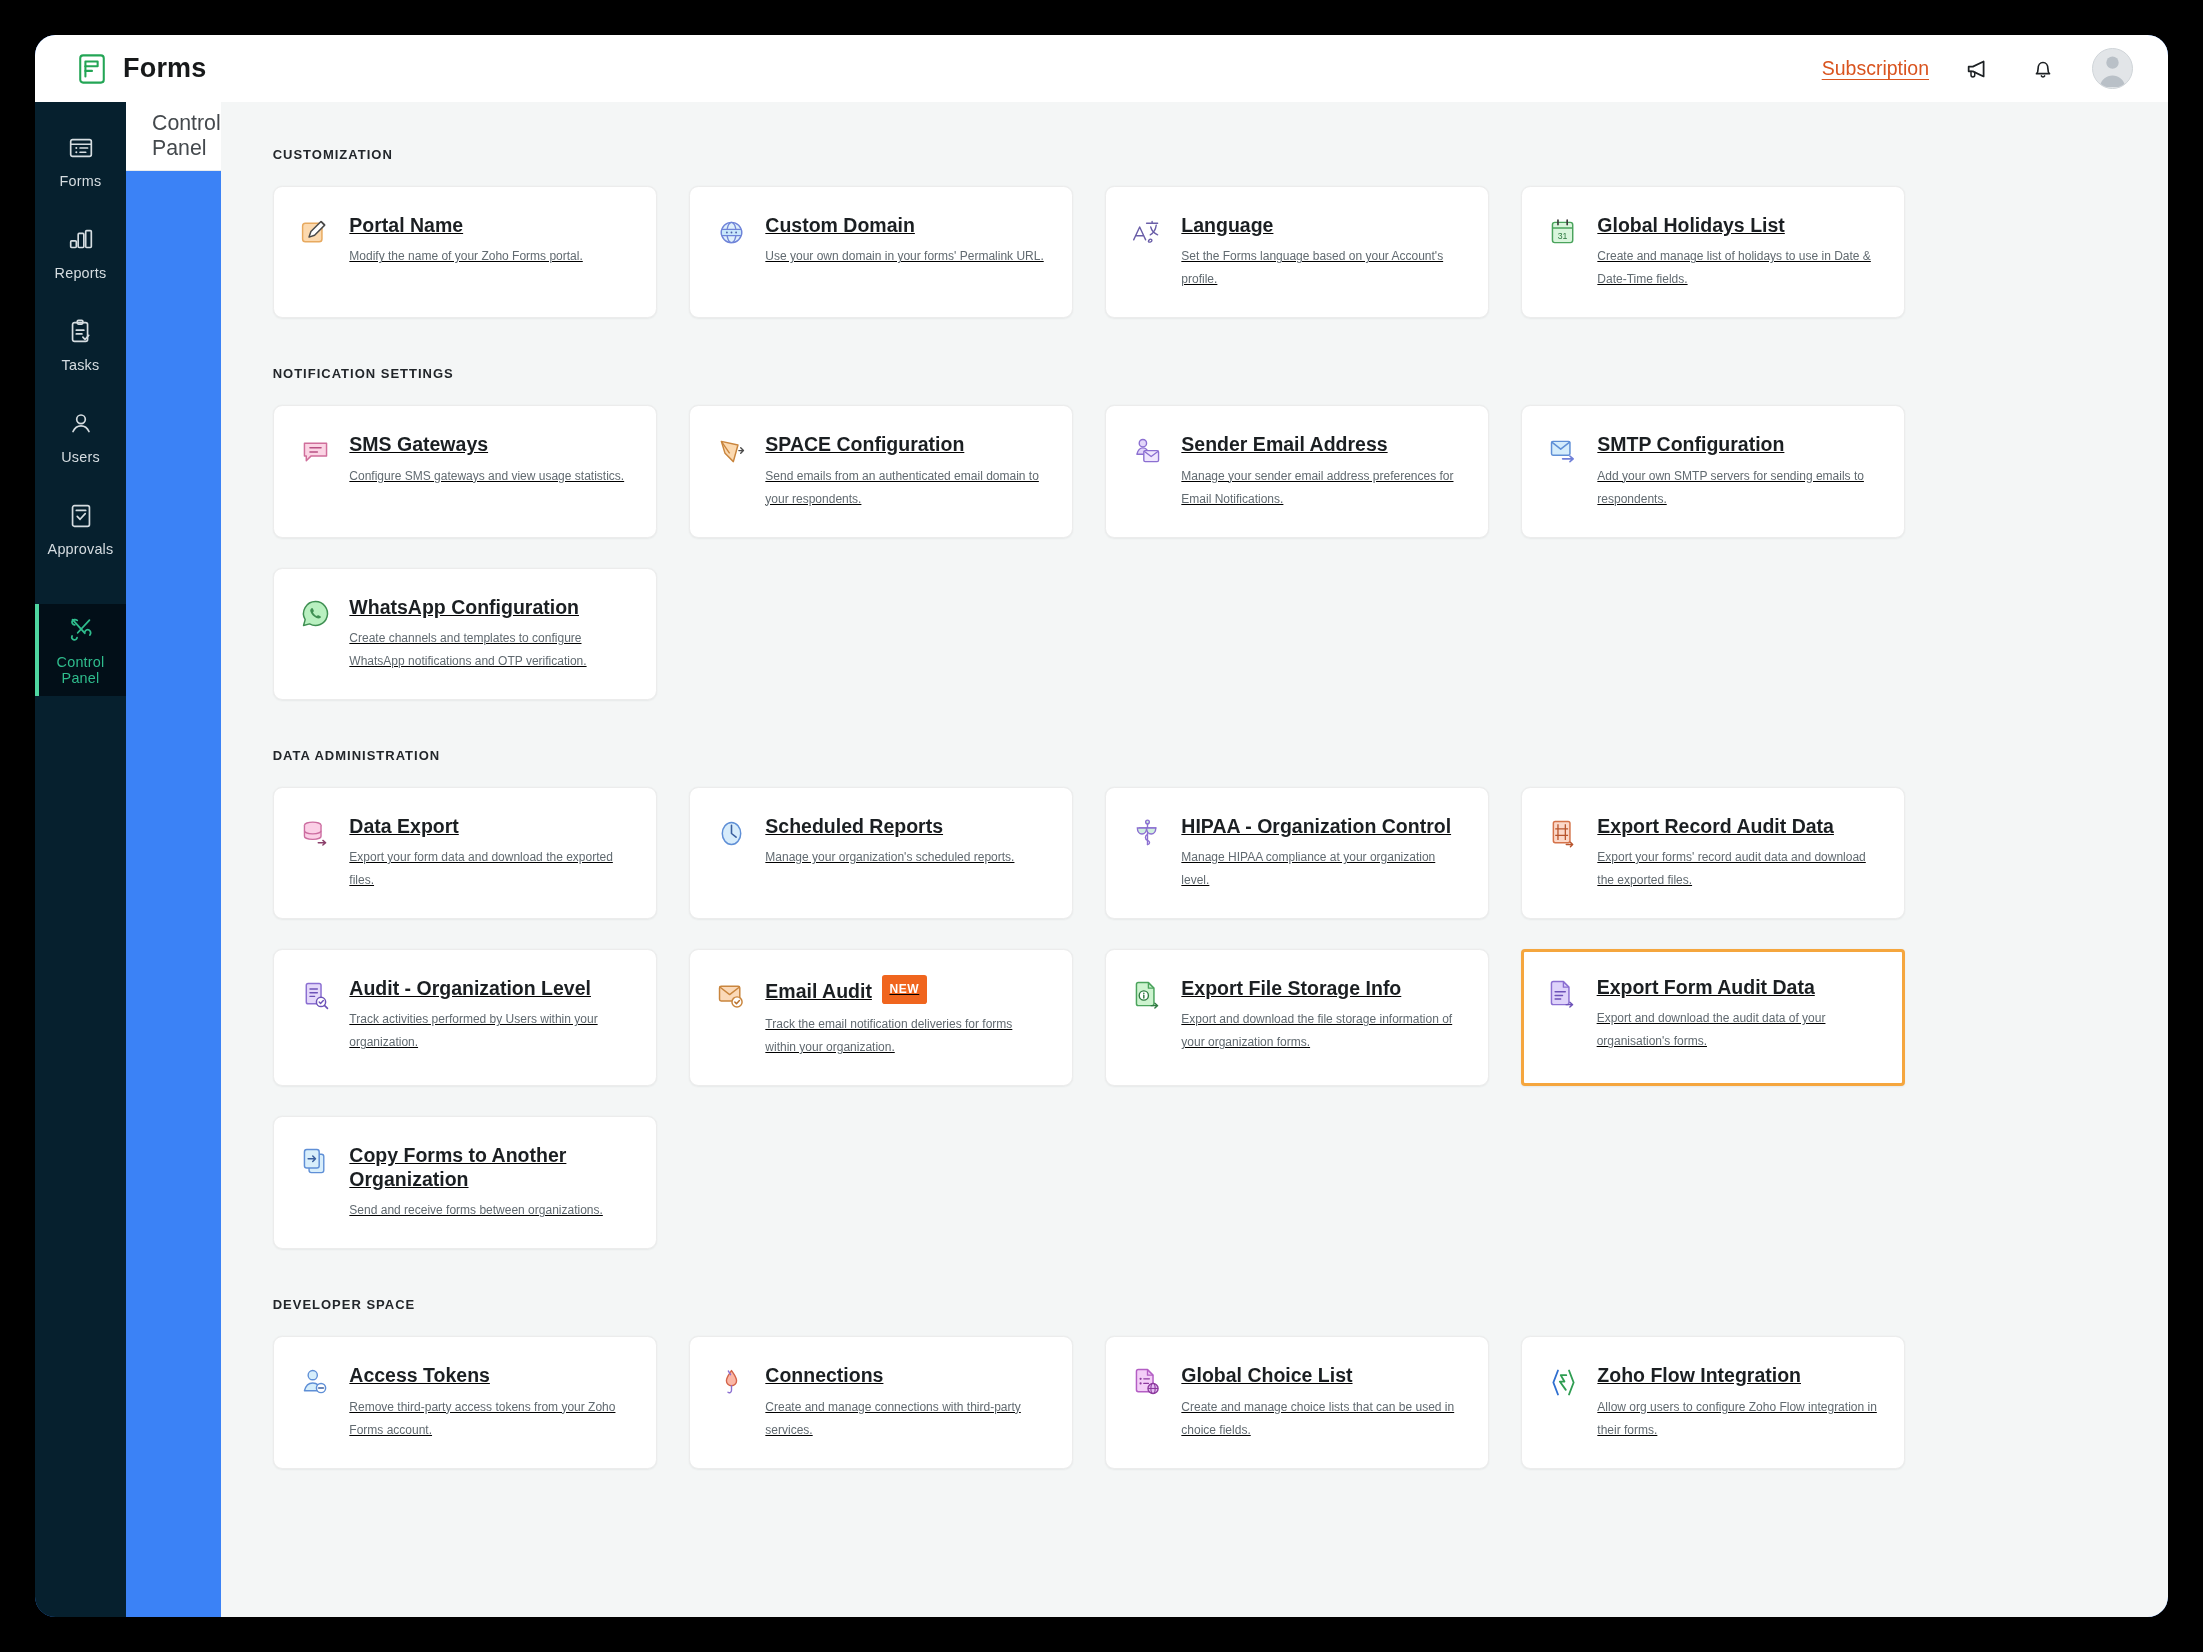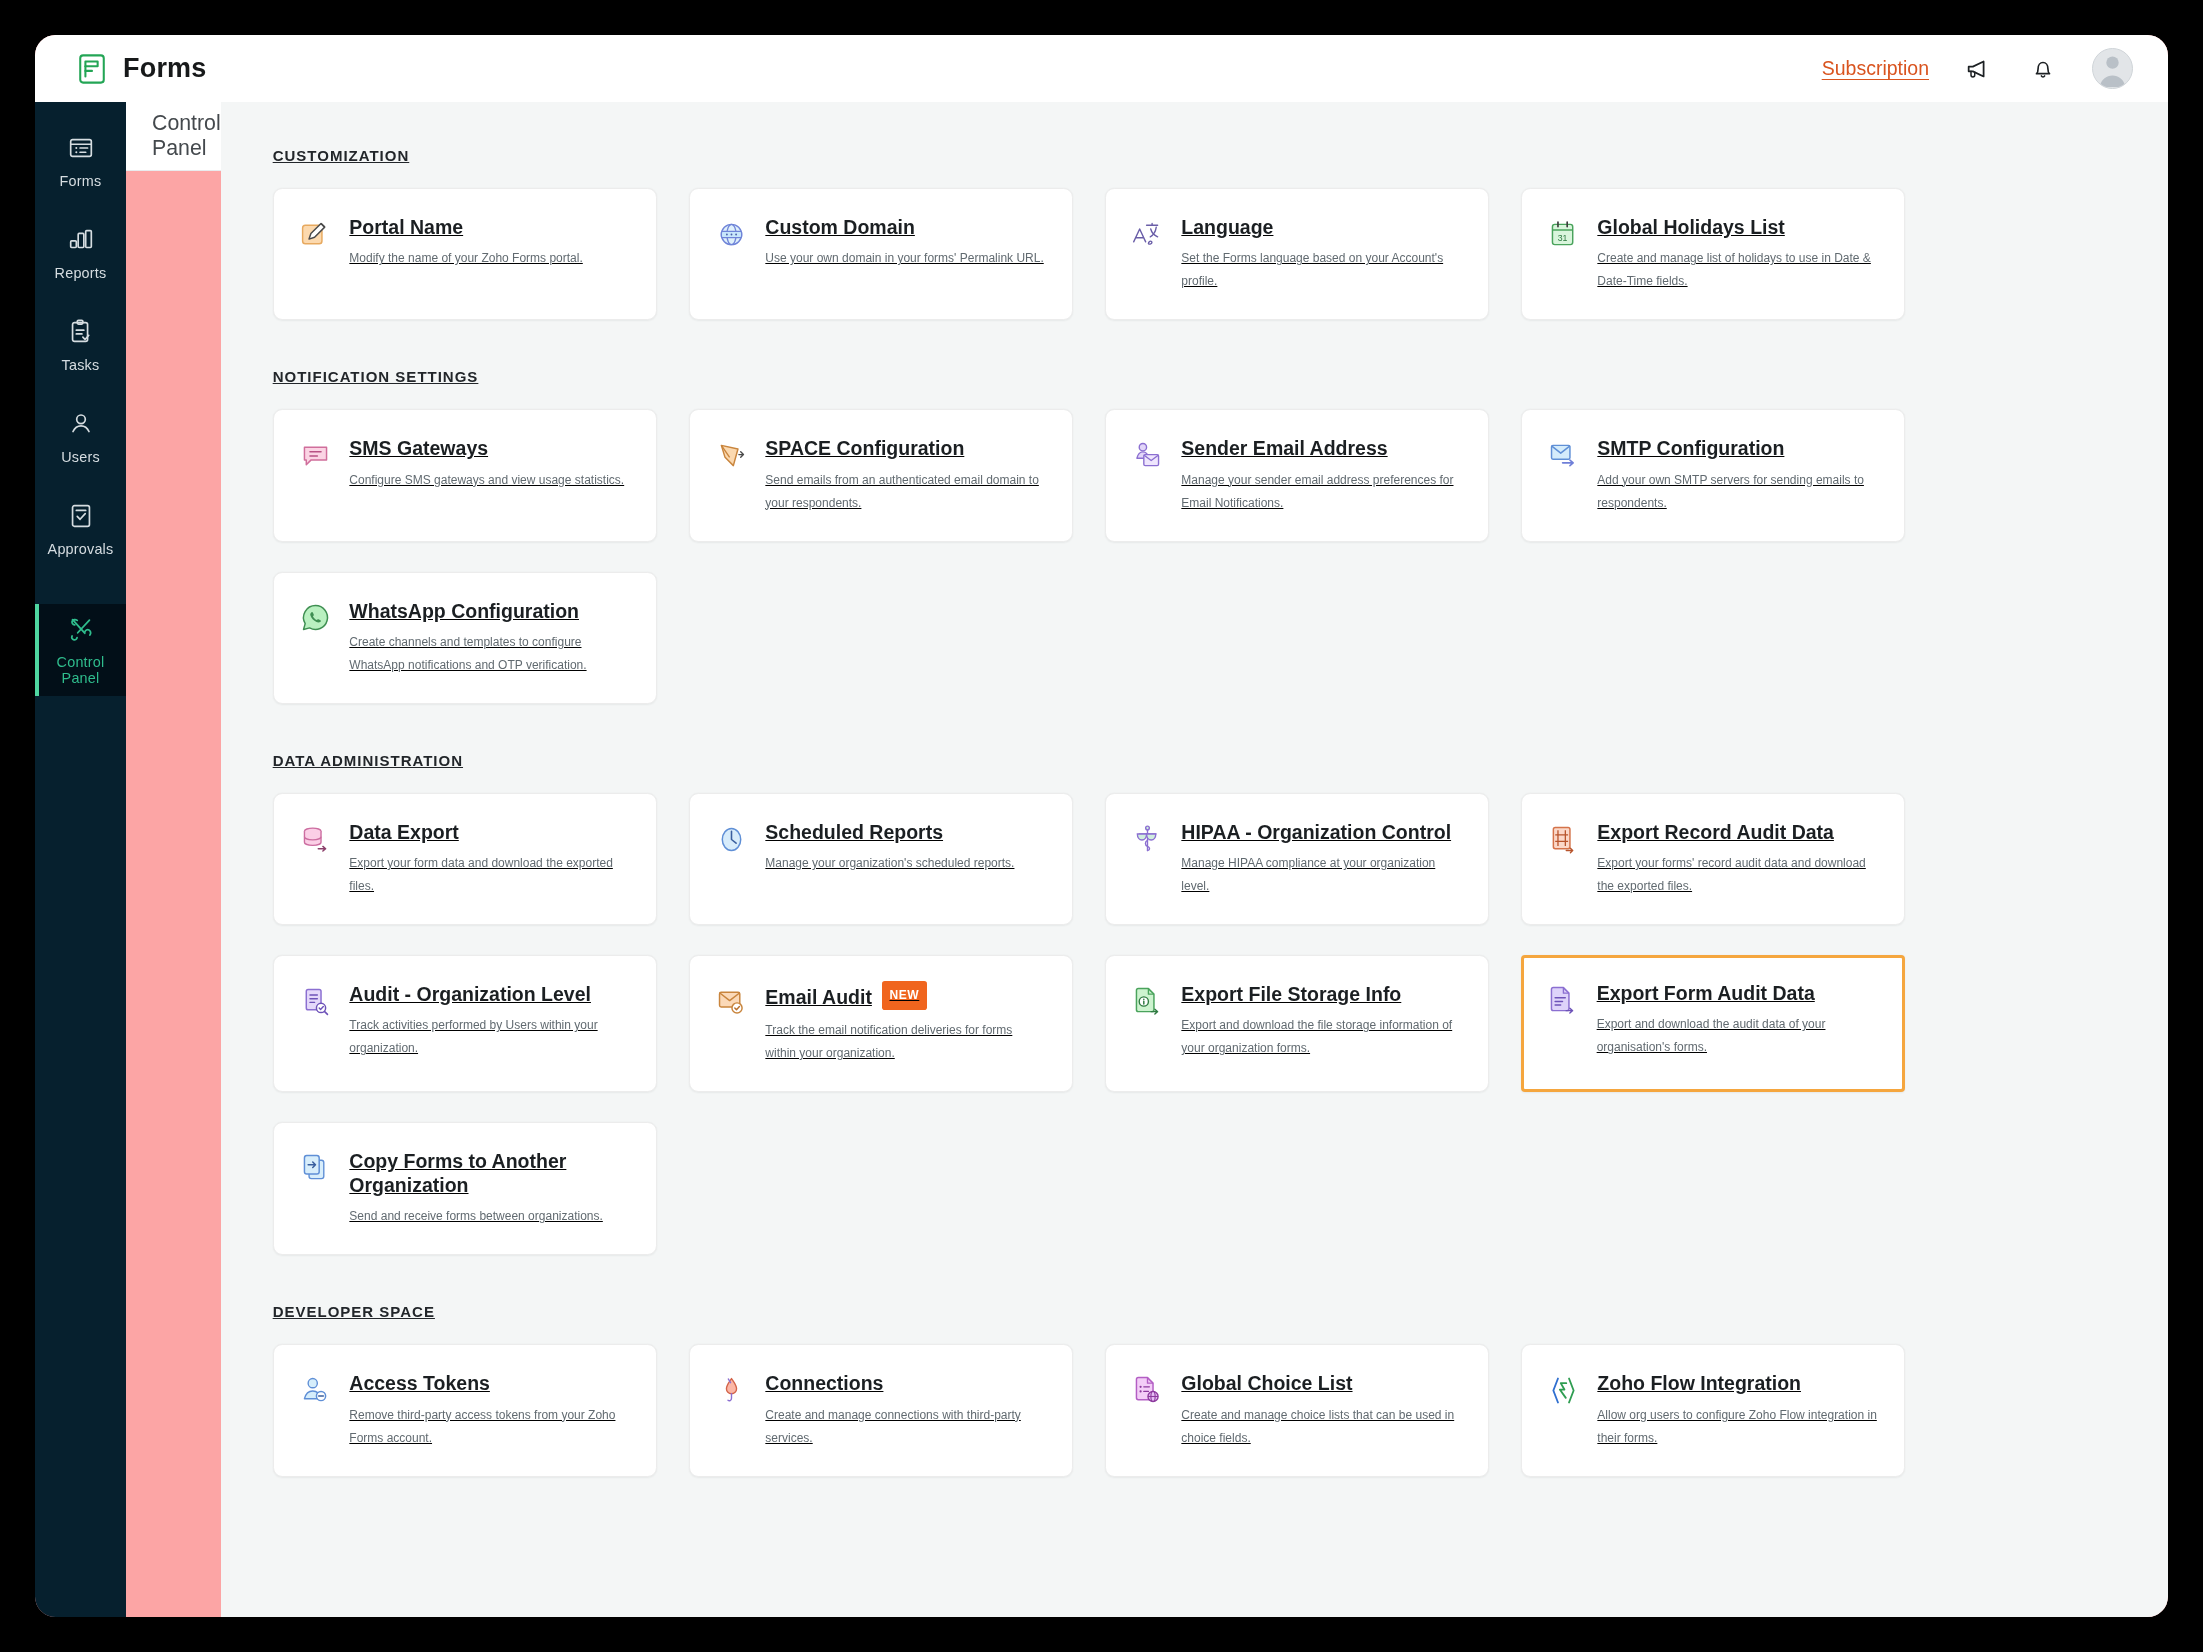--- a/index.html
+++ b/index.html
@@ -6,21 +6,21 @@
   html, body {
     width: 2204px; height: 1652px;
     background: #000000;
     font-family: "Liberation Sans", sans-serif;
     overflow: hidden;
   }
   .window {
     position: absolute;
     left: 35px; top: 35px;
     width: 2133px; height: 1582px;
-    background: #fca5a5;
+    background: #3b82f6;
     border-radius: 20.4px;
     overflow: hidden;
     display: flex;
     flex-direction: column;
   }
   
   .topbar {
     height: 67px;
     background: #ffffff;
     display: flex;
@@ -92,22 +92,22 @@
     display: flex; align-items: center;
   }
   .page-title { font-size: 21.3px; color: #44494d; }
   .content {
     flex: 1 1 auto; overflow: hidden;
     background: #f4f6f6;
     padding: 45px 0 0 0;
   }
   .section { padding: 0 52px; }
   .section-title {
-    font-size: 15px; font-weight: bold; color: #22262a;
-    letter-spacing: 1px; margin-bottom: 24px; text-decoration: underline;
+    font-size: 13px; font-weight: bold; color: #22262a;
+    letter-spacing: 1px; margin-bottom: 24px;
   }
   .grid {
     display: grid;
     grid-template-columns: repeat(4, 384px);
     gap: 30px 32px;
     text-decoration: underline;
   }
   .card {
     background: #ffffff;
     border-radius: 9.3px;

